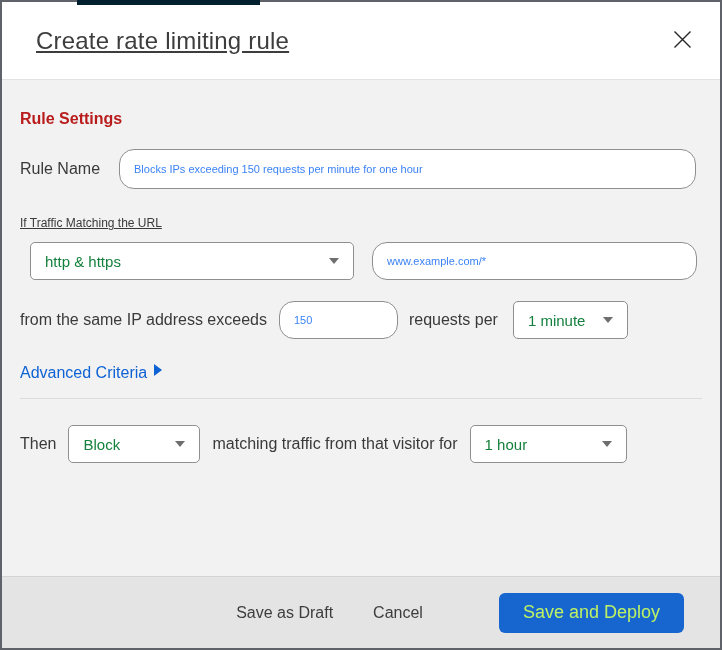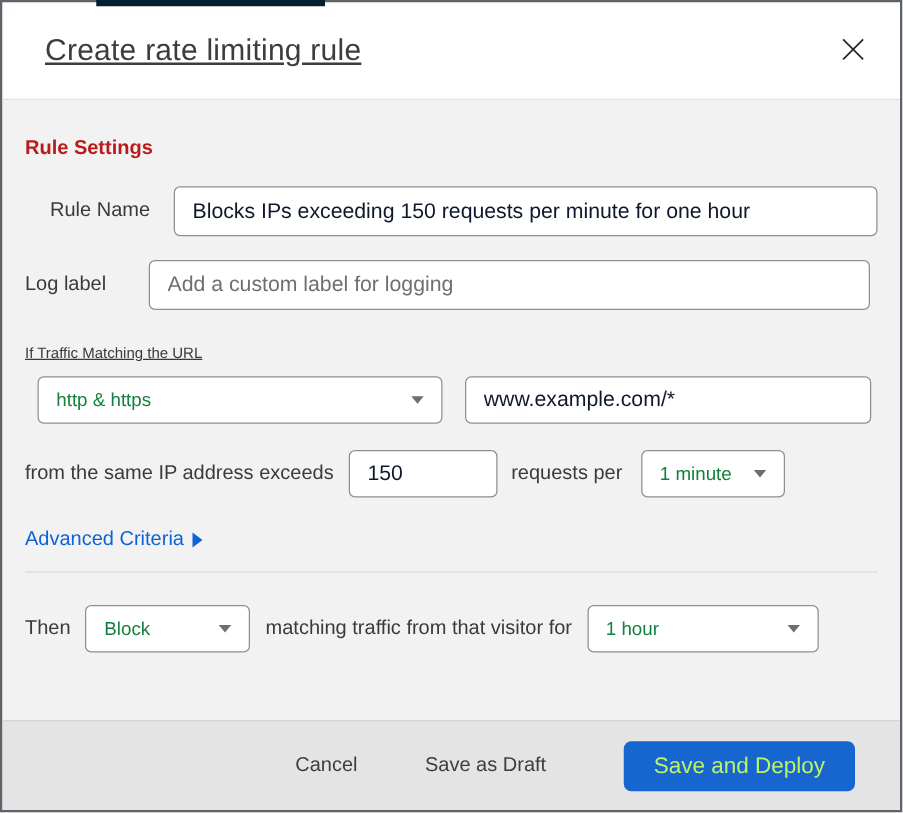--- a/index.html
+++ b/index.html
@@ -67,25 +67,25 @@
     font-weight: 700;
     color: #b91c1c;
   }
   .row { display: flex; align-items: center; }
   .label { font-size: 16px; color: #3a3a3a; white-space: nowrap; }
   .txt   { font-size: 16px; color: #3a3a3a; white-space: nowrap; }
 
   input.text-input {
     background: #ffffff;
     border: 1px solid #8f8f8f;
-    border-radius: 5px;
+    border-radius: 15px;
     height: 40px;
     font-family: "Liberation Sans", sans-serif;
-    font-size: 17px;
-    color: #0f172a;
+    font-size: 11px;
+    color: #3b82f6;
     padding: 0 14px;
     outline: none;
   }
   input.text-input::placeholder { color: #6f6f6f; opacity: 1; }
 
   .dropdown {
     background: #ffffff;
     border: 1px solid #8f8f8f;
     border-radius: 5px;
     height: 38px;
@@ -98,21 +98,21 @@
   }
   .dropdown .caret {
     margin-left: auto;
     width: 0; height: 0;
     border-left: 5px solid transparent;
     border-right: 5px solid transparent;
     border-top: 6px solid #6e6e6e;
   }
 
   .rule-name-row { margin-top: 21px; }
-  .rule-name-row .label { width: 99px; flex: 0 0 auto; margin-left: 20px; }
+  .rule-name-row .label { width: 99px; flex: 0 0 auto; }
   .rule-name-row input { width: 577px; }
 
   .log-label-row { margin-top: 19px; }
   .log-label-row .label { width: 99px; flex: 0 0 auto; }
   .log-label-row input { width: 577px; }
 
   .traffic-heading { margin-top: 27px; font-size: 12px; color: #3a3a3a; text-decoration: underline; }
 
   .scheme-row { margin-top: 12px; padding-left: 10px; }
   .scheme-dropdown { width: 324px; flex: 0 0 auto; }
@@ -122,37 +122,37 @@
   .threshold-row .count-input { width: 119px; margin-left: 12px; height: 38px !important; }
   .threshold-row .mid { margin-left: 11px; }
   .period-dropdown { width: 115px; margin-left: 15px; }
 
   .advanced-row { margin-top: 25px; display: flex; align-items: center; }
   .advanced-link {
     font-size: 16px;
     color: #0e62d4;
     text-decoration: none;
     display: inline-flex;
-    align-items: center;
+    align-items: flex-start;
     cursor: pointer;
   }
   .advanced-link .arrow {
     margin-left: 7px;
     width: 0; height: 0;
     border-top: 6px solid transparent;
     border-bottom: 6px solid transparent;
     border-left: 8px solid #0e62d4;
   }
 
   .divider { margin-top: 16px; border-top: 1px solid #dcdcdc; height: 0; }
 
   .then-row { margin-top: 26px; }
   .action-dropdown { width: 132px; margin-left: 12px; }
   .then-row .mid { margin-left: 12px; }
-  .duration-dropdown { width: 185px; margin-left: 12px; }
+  .duration-dropdown { width: 157px; margin-left: 12px; }
 
   
   .footer {
     flex: 0 0 auto;
     height: 72px;
     background: #e4e4e4;
     border-top: 1px solid #d4d4d4;
     display: flex;
     align-items: center;
     justify-content: flex-end;
@@ -200,24 +200,20 @@
   </div>
 
   <div class="body">
     <div class="section-heading">Rule Settings</div>
 
     <div class="row rule-name-row">
       <span class="label">Rule Name</span>
       <input class="text-input" type="text" value="Blocks IPs exceeding 150 requests per minute for one hour" style="">
     </div>
 
-    <div class="row log-label-row">
-      <span class="label">Log label</span>
-      <input class="text-input" type="text" placeholder="Add a custom label for logging" style="">
-    </div>
 
     <div class="traffic-heading">If Traffic Matching the URL</div>
 
     <div class="row scheme-row">
       <div class="dropdown scheme-dropdown">
         <span>http &amp; https</span>
         <span class="caret"></span>
       </div>
       <input class="text-input url-input" type="text" value="www.example.com/*" style="">
     </div>
@@ -249,17 +245,17 @@
       </div>
       <span class="txt mid">matching traffic from that visitor for</span>
       <div class="dropdown duration-dropdown">
         <span>1 hour</span>
         <span class="caret"></span>
       </div>
     </div>
   </div>
 
   <div class="footer">
+    <button class="text-btn btn-draft">Save as Draft</button>
     <button class="text-btn btn-cancel">Cancel</button>
-    <button class="text-btn btn-draft">Save as Draft</button>
     <button class="primary-btn">Save and Deploy</button>
   </div>
 </div>
 
 </body></html>

